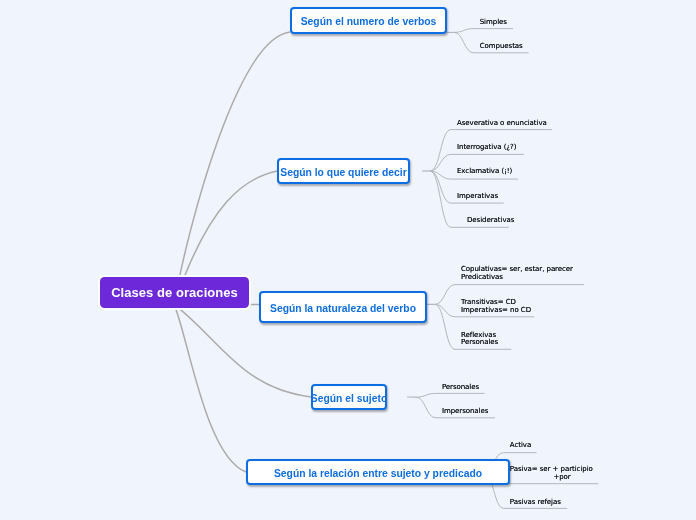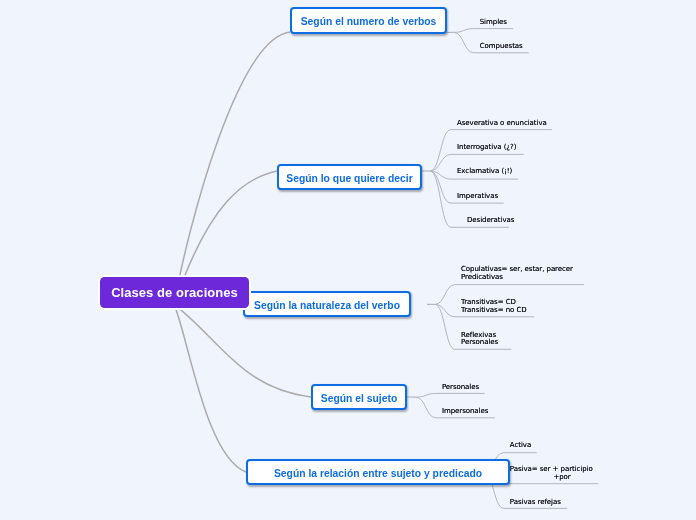--- a/index.html
+++ b/index.html
@@ -58,35 +58,35 @@
     <path class="leaf-link" d="M 483.6 472.2 C 493.70000000000005 472.2 493.70000000000005 452.7 503.8 452.7 L 536.7 452.7"></path>
     <path class="leaf-link" d="M 483.6 472.2 C 493.70000000000005 472.2 493.70000000000005 483.7 503.8 483.7 L 598.3 483.7"></path>
     <path class="leaf-link" d="M 483.6 472.2 C 493.70000000000005 472.2 493.70000000000005 508.4 503.8 508.4 L 567.2 508.4"></path>
   </svg>
   <div id="nodes">
   <div class="node branch" style="left:290px;top:7px;width:157px;height:27px">
     <span class="lbl">Según el numero de verbos</span>
   </div>
   <div class="leaf" style="left:479.7px;top:18.7px"><span class="ln">Simples</span></div>
   <div class="leaf" style="left:479.7px;top:42.6px"><span class="ln">Compuestas</span></div>
-  <div class="node branch" style="left:277px;top:164px;width:145px;height:26px">
+  <div class="node branch" style="left:277px;top:158px;width:133px;height:26px">
     <span class="lbl">Según lo que quiere decir</span>
   </div>
   <div class="leaf" style="left:457px;top:120.4px"><span class="ln">Aseverativa o enunciativa</span></div>
   <div class="leaf" style="left:457px;top:144.1px"><span class="ln">Interrogativa (¿?)</span></div>
   <div class="leaf" style="left:457px;top:168.4px"><span class="ln">Exclamativa (¡!)</span></div>
   <div class="leaf" style="left:457px;top:193.2px"><span class="ln">Imperativas</span></div>
   <div class="leaf" style="left:467px;top:216.9px"><span class="ln">Desiderativas</span></div>
-  <div class="node branch" style="left:243px;top:291px;width:168px;height:26px">
+  <div class="node branch" style="left:259px;top:291px;width:168px;height:32px">
     <span class="lbl">Según la naturaleza del verbo</span>
   </div>
   <div class="leaf" style="left:461px;top:266.2px"><span class="ln">Copulativas= ser, estar, parecer</span><span class="ln">Predicativas</span></div>
-  <div class="leaf" style="left:461px;top:298.8px"><span class="ln">Transitivas= CD</span><span class="ln">Transitivas= no CD</span></div>
+  <div class="leaf" style="left:461px;top:298.8px"><span class="ln">Transitivas= CD</span><span class="ln">Imperativas= no CD</span></div>
   <div class="leaf" style="left:461px;top:331.6px"><span class="ln">Reflexivas</span><span class="ln">Personales</span></div>
-  <div class="node branch" style="left:311px;top:384px;width:96px;height:26px">
+  <div class="node branch" style="left:311px;top:384px;width:76px;height:26px">
     <span class="lbl">Según el sujeto</span>
   </div>
   <div class="leaf" style="left:441.9px;top:383.6px"><span class="ln">Personales</span></div>
   <div class="leaf" style="left:441.9px;top:407.8px"><span class="ln">Impersonales</span></div>
   <div class="node branch" style="left:246px;top:459px;width:264px;height:26px">
     <span class="lbl">Según la relación entre sujeto y predicado</span>
   </div>
   <div class="leaf" style="left:509.8px;top:441.8px"><span class="ln">Activa</span></div>
   <div class="leaf" style="left:509.8px;top:465.9px"><span class="ln">Pasiva= ser + participio</span><span class="ln" style="padding-left:43.6px">+por</span></div>
   <div class="leaf" style="left:509.8px;top:498.7px"><span class="ln">Pasivas refejas</span></div>

